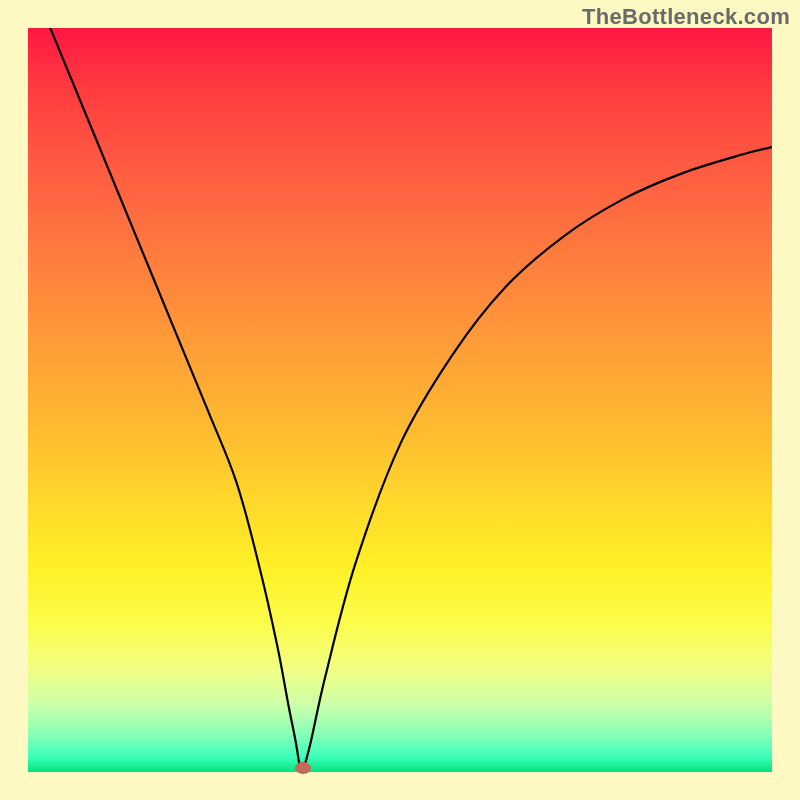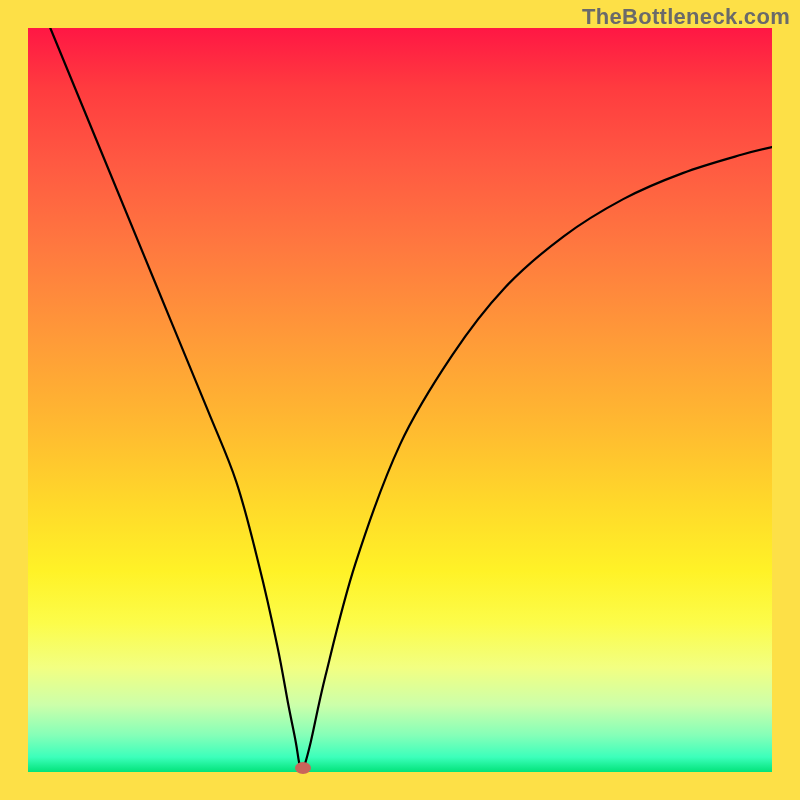--- a/index.html
+++ b/index.html
@@ -1,20 +1,20 @@
 <!DOCTYPE html>
 <html><head>
 <meta charset="utf-8">
 <style>
   * { margin: 0; padding: 0; box-sizing: border-box; }
   html, body { width: 800px; height: 800px; overflow: hidden; background: #000; }
   .frame {
     width: 800px;
     height: 800px;
-    background: #fde047;
+    background: #fef9c3;
     position: relative;
   }
   .plot-area {
     position: absolute;
     left: 28px; top: 28px;
     width: 744px; height: 744px;
     background: linear-gradient(to bottom,
       #ff1744 0%,
       #ff3b3f 8%,
       #ff5942 18%,

